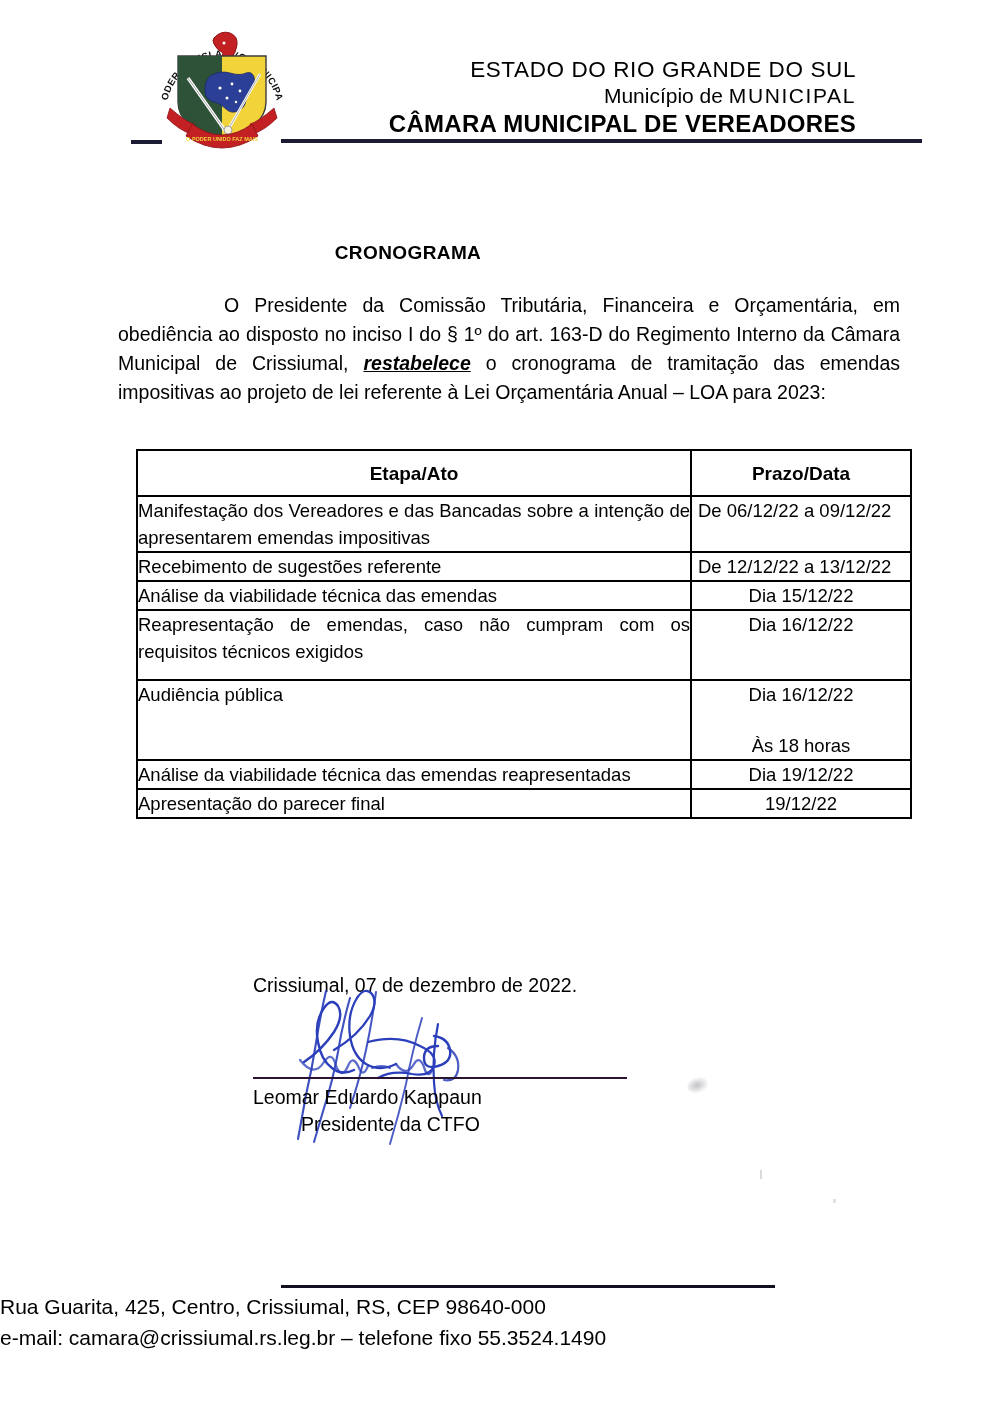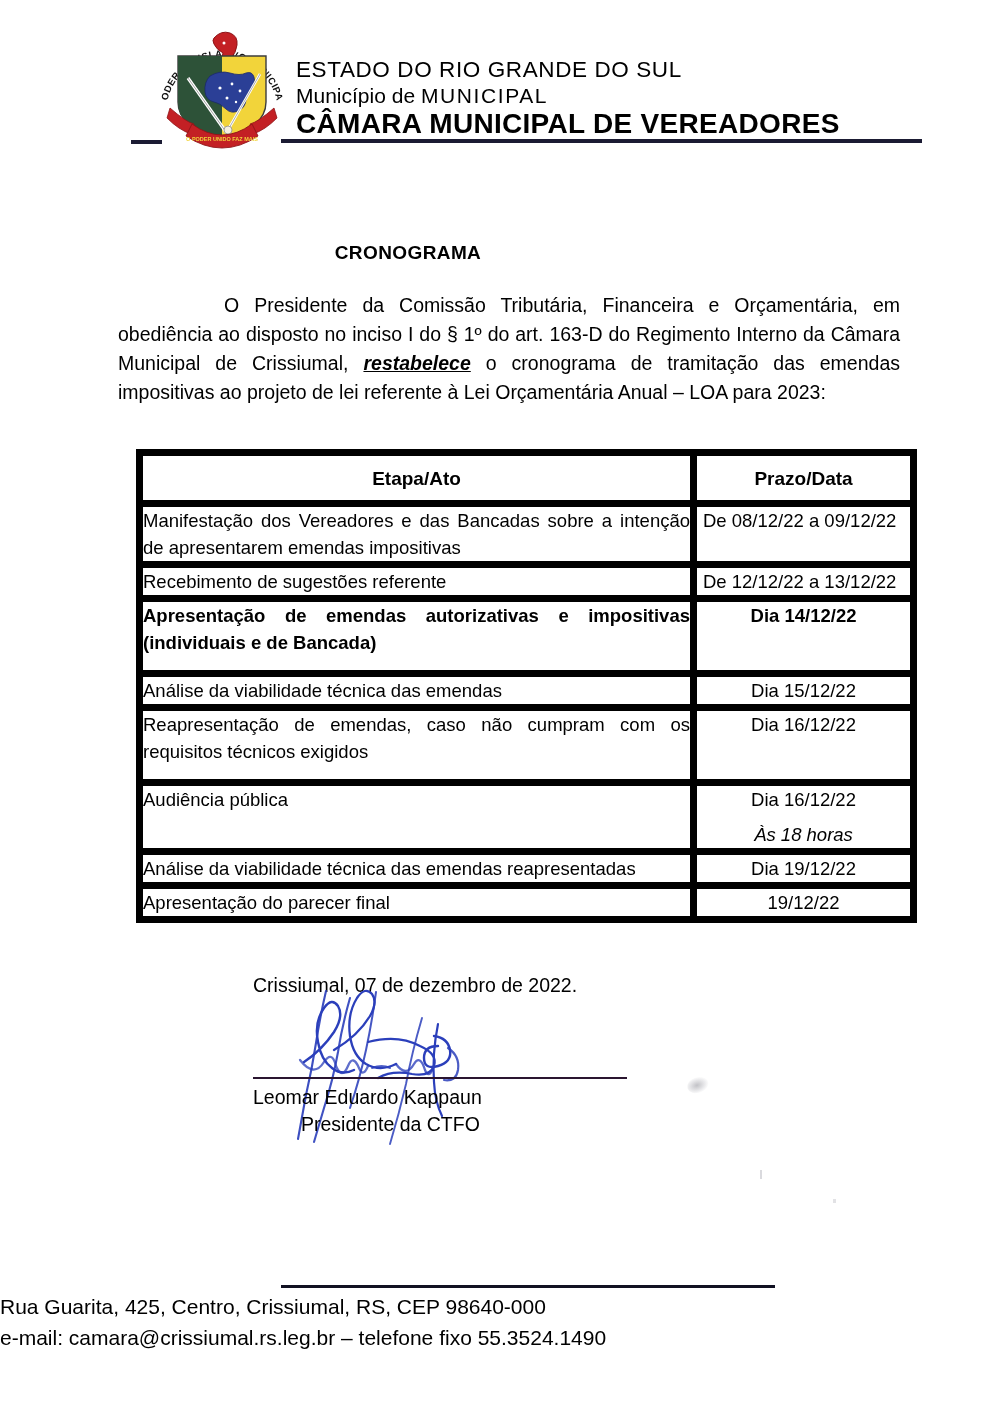--- a/index.html
+++ b/index.html
@@ -29,36 +29,36 @@
     left: 148px;
     top: 14px;
     width: 148px;
     height: 140px;
   }
   .header-text {
     position: absolute;
     left: 296px;
     top: 56px;
     width: 560px;
-    text-align: left;
+    text-align: right;
   }
   .hdr-line1 {
     font-size: 22.5px;
     letter-spacing: 0.6px;
     line-height: 27px;
     white-space: nowrap;
   }
   .hdr-line2 {
     font-size: 21px;
     line-height: 26px;
     white-space: nowrap;
   }
   .hdr-line2 .city { letter-spacing: 1.6px; }
   .hdr-line3 {
-    font-size: 28px;
+    font-size: 24px;
     font-weight: bold;
     line-height: 30px;
     letter-spacing: 0.3px;
     white-space: nowrap;
   }
   .rule-short {
     position: absolute;
     left: 131px;
     top: 140px;
     width: 31px;
@@ -112,21 +112,21 @@
     width: 774px;
   }
   table.sched {
     border-collapse: collapse;
     width: 774px;
     table-layout: fixed;
   }
   table.sched col.c1 { width: 554px; }
   table.sched col.c2 { width: 220px; }
   table.sched th, table.sched td {
-    border: 7px solid #000000;
+    border: 2px solid #000000;
     vertical-align: top;
     font-size: 18.5px;
     line-height: 27px;
     padding: 0;
   }
   table.sched th {
     text-align: center;
     font-weight: bold;
     font-size: 19px;
     height: 44px;
@@ -140,22 +140,21 @@
   td.etapa.tall { padding-bottom: 14px; }
   td.prazo {
     text-align: center;
     padding: 4px 4px 8px 4px;
     white-space: nowrap;
   }
   td.prazo.leftish { text-align: left; padding-left: 6px; }
   tr.bold td { font-weight: bold; }
   td.prazo .second {
     display: block;
-    margin-top: 8px;
-    font-style: italic;
+    margin-top: 24px;
   }
   td.pad-bottom { padding-bottom: 46px; }
 
   
   .sig-block {
     position: absolute;
     left: 253px;
     top: 972px;
     width: 420px;
   }
@@ -306,29 +305,25 @@
       </colgroup>
     <thead>
       <tr>
         <th>Etapa/Ato</th>
         <th>Prazo/Data</th>
       </tr>
     </thead>
     <tbody>
       <tr>
         <td class="etapa">Manifestação dos Vereadores e das Bancadas sobre a intenção de apresentarem emendas impositivas</td>
-        <td class="prazo leftish">De 08/12/22 a 09/12/22</td>
+        <td class="prazo leftish">De 06/12/22 a 09/12/22</td>
       </tr>
       <tr>
         <td class="etapa">Recebimento de sugestões referente</td>
         <td class="prazo leftish">De 12/12/22 a 13/12/22</td>
-      </tr>
-      <tr class="bold">
-        <td class="etapa tall">Apresentação de emendas autorizativas e impositivas (individuais e de Bancada)</td>
-        <td class="prazo">Dia 14/12/22</td>
       </tr>
       <tr>
         <td class="etapa">Análise da viabilidade técnica das emendas</td>
         <td class="prazo">Dia 15/12/22</td>
       </tr>
       <tr>
         <td class="etapa tall">Reapresentação de emendas, caso não cumpram com os requisitos técnicos exigidos</td>
         <td class="prazo">Dia 16/12/22</td>
       </tr>
       <tr>

